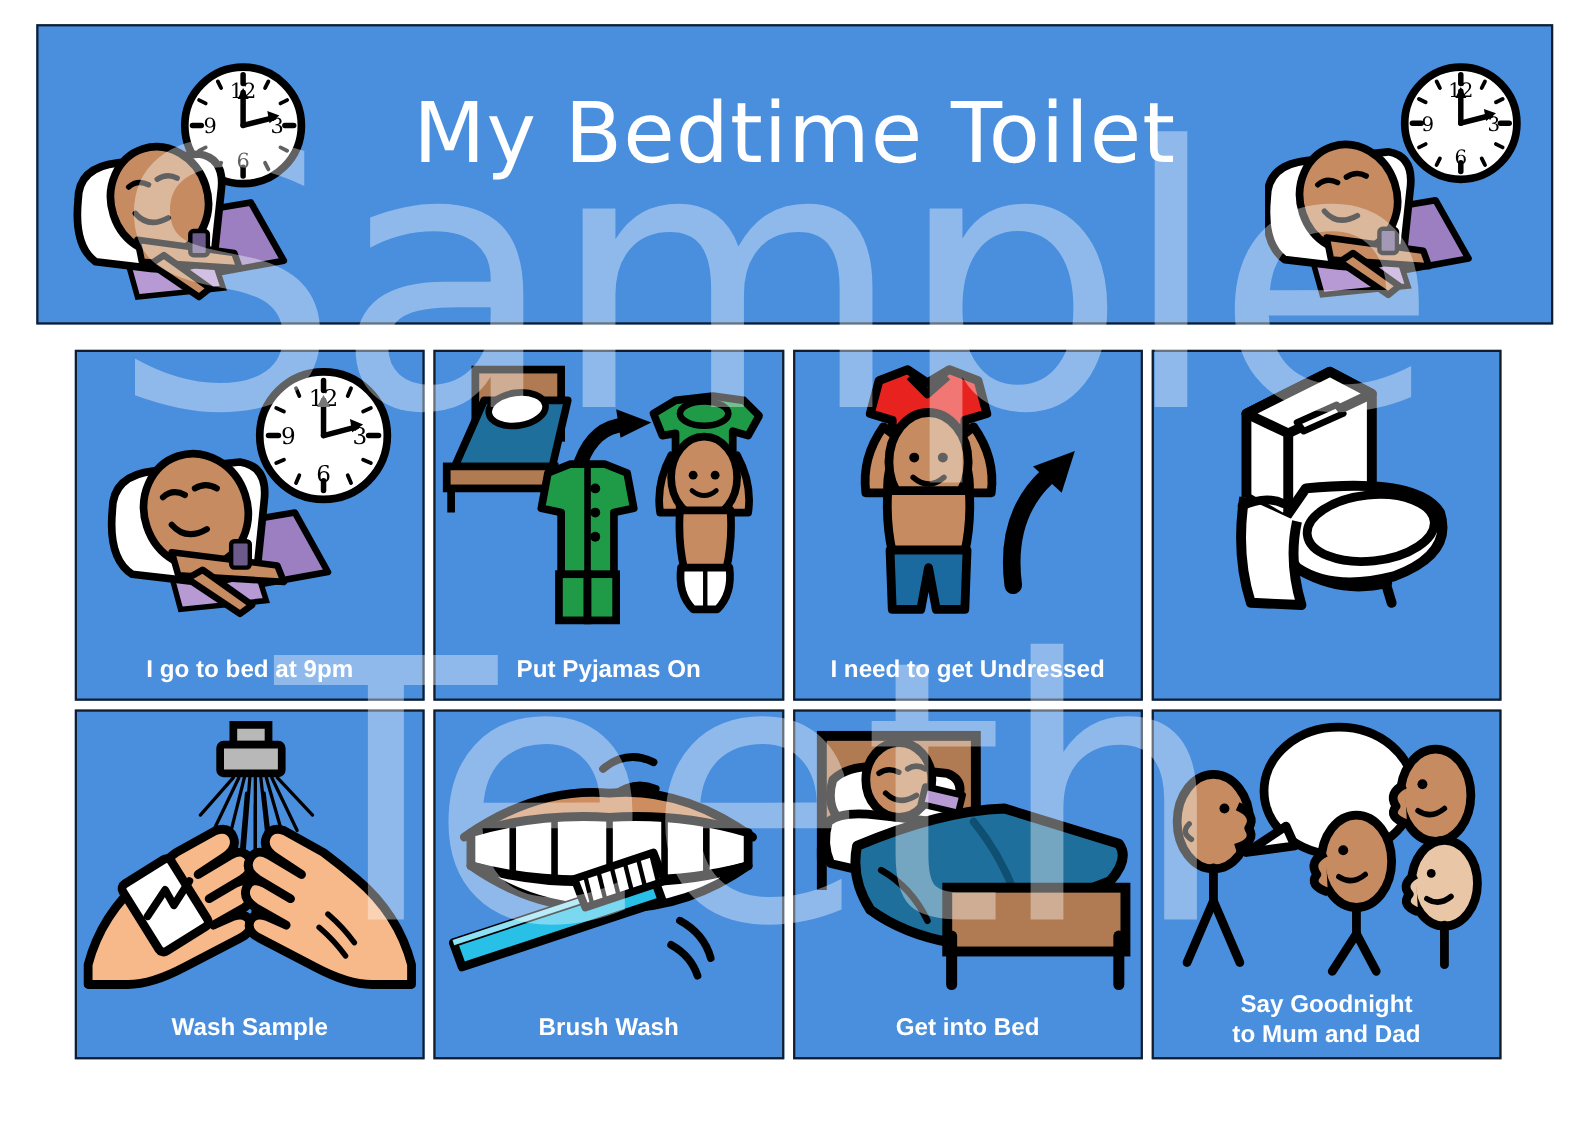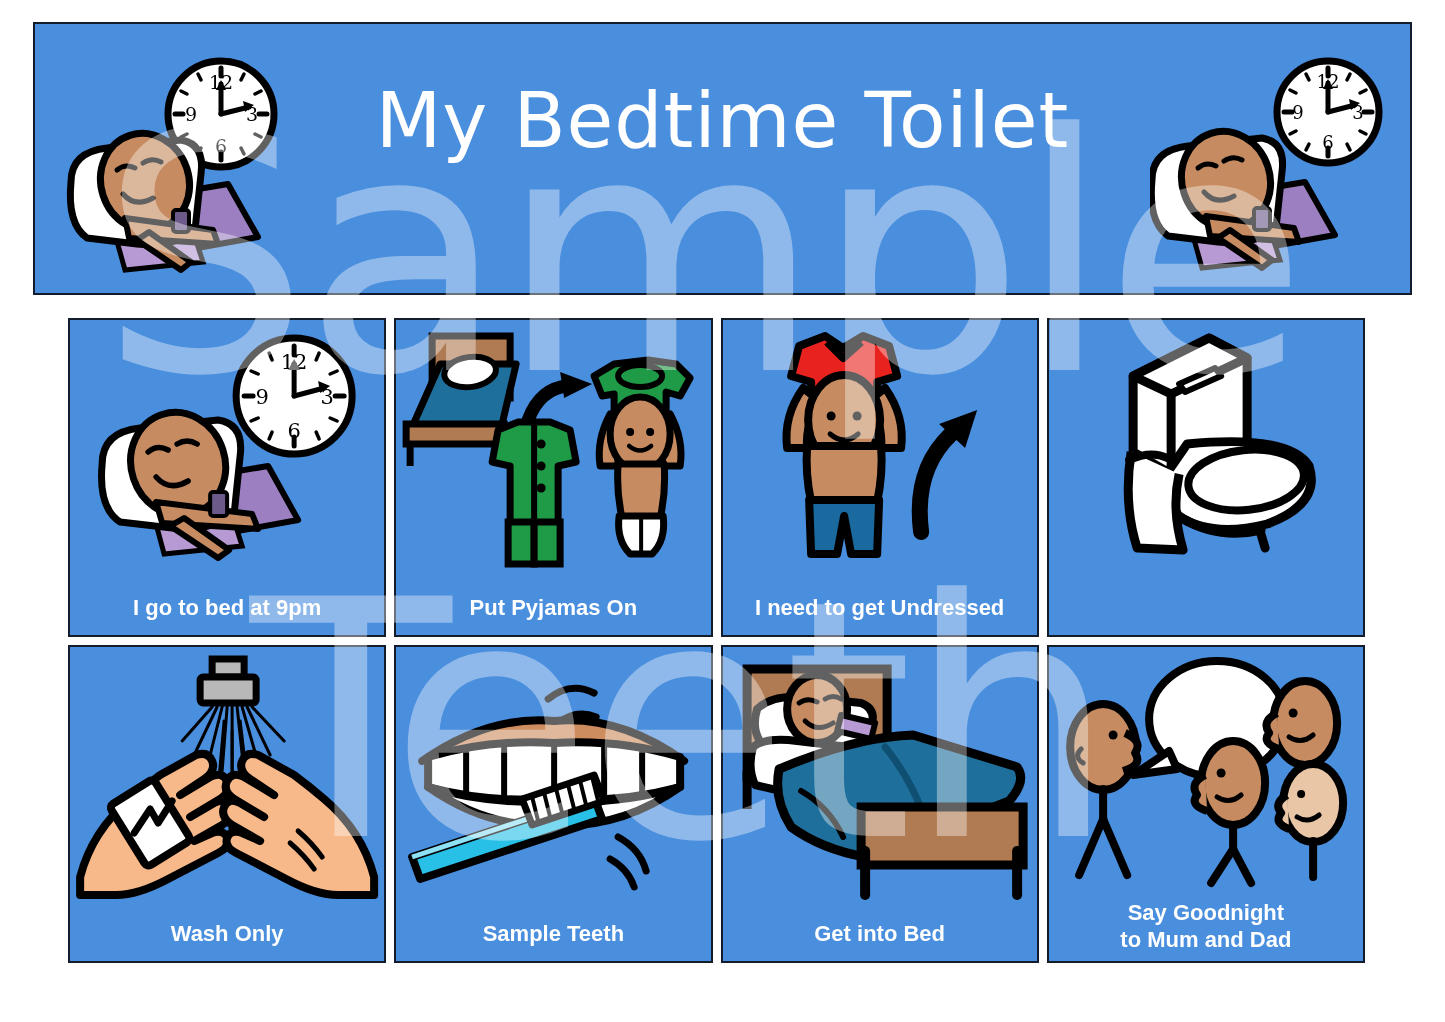--- a/index.html
+++ b/index.html
@@ -335,21 +335,21 @@
         <rect x="52" y="136" width="52" height="72" rx="5" transform="rotate(-32 78 172)" fill="#ffffff" stroke="#000" stroke-width="8"></rect>
         <path d="M62 182 L78 158 L86 172 L100 150" fill="none" stroke="#000" stroke-width="7" stroke-linecap="round" stroke-linejoin="round"></path>
 
         <path d="M302 226 Q290 180 252 148 Q238 136 222 124 L186 104 Q174 100 170 110 Q166 120 178 128 L202 144
                  L172 126 Q160 120 155 130 Q150 140 162 148 L192 166
                  L168 152 Q156 146 152 156 Q148 166 160 174 L188 190
                  L170 182 Q158 178 155 187 Q152 196 164 202 L214 228 Q244 244 266 244 L302 244 Z" fill="#f7b98a" stroke="#000" stroke-width="8" stroke-linejoin="round"></path>
         <path d="M226 180 Q240 192 250 206" fill="none" stroke="#000" stroke-width="5" stroke-linecap="round"></path>
         <path d="M218 192 Q232 204 242 218" fill="none" stroke="#000" stroke-width="5" stroke-linecap="round"></path>
       </svg>
-      <div class="card-label">Wash Only</div>
+      <div class="card-label">Wash Sample</div>
     </div>
 
     <div class="card">
       <svg class="card-art" viewBox="0 0 310 252">
 
         <g stroke="#000" stroke-width="7" fill="none" stroke-linecap="round">
           <path d="M150 48 Q172 30 196 42"></path>
           <path d="M160 72 Q178 58 198 66"></path>
         </g>
 
@@ -377,21 +377,21 @@
           <line x1="170" y1="134" x2="176" y2="158"></line>
           <line x1="182" y1="130" x2="188" y2="154"></line>
           <line x1="194" y1="126" x2="200" y2="150"></line>
         </g>
 
         <g stroke="#000" stroke-width="7" fill="none" stroke-linecap="round">
           <path d="M220 186 Q242 198 248 220"></path>
           <path d="M212 208 Q230 218 236 236"></path>
         </g>
       </svg>
-      <div class="card-label">Sample Teeth</div>
+      <div class="card-label">Brush Wash</div>
     </div>
 
     <div class="card">
       <svg class="card-art" viewBox="0 0 310 252">
 
         <rect x="22" y="18" width="140" height="108" fill="#b07b52" stroke="#000" stroke-width="9"></rect>
         <line x1="22" y1="120" x2="22" y2="158" stroke="#000" stroke-width="9"></line>
 
         <path d="M32 58 Q46 44 78 46 L136 52 Q152 58 146 76 L140 96 Q106 104 66 98 L36 92 Q26 78 32 58 Z" fill="#ffffff" stroke="#000" stroke-width="8" stroke-linejoin="round"></path>
         <path d="M28 96 Q40 86 72 90 L124 96 Q136 104 130 120 L124 140 Q92 146 56 140 L30 134 Q22 116 28 96 Z" fill="#ffffff" stroke="#000" stroke-width="8" stroke-linejoin="round"></path>

